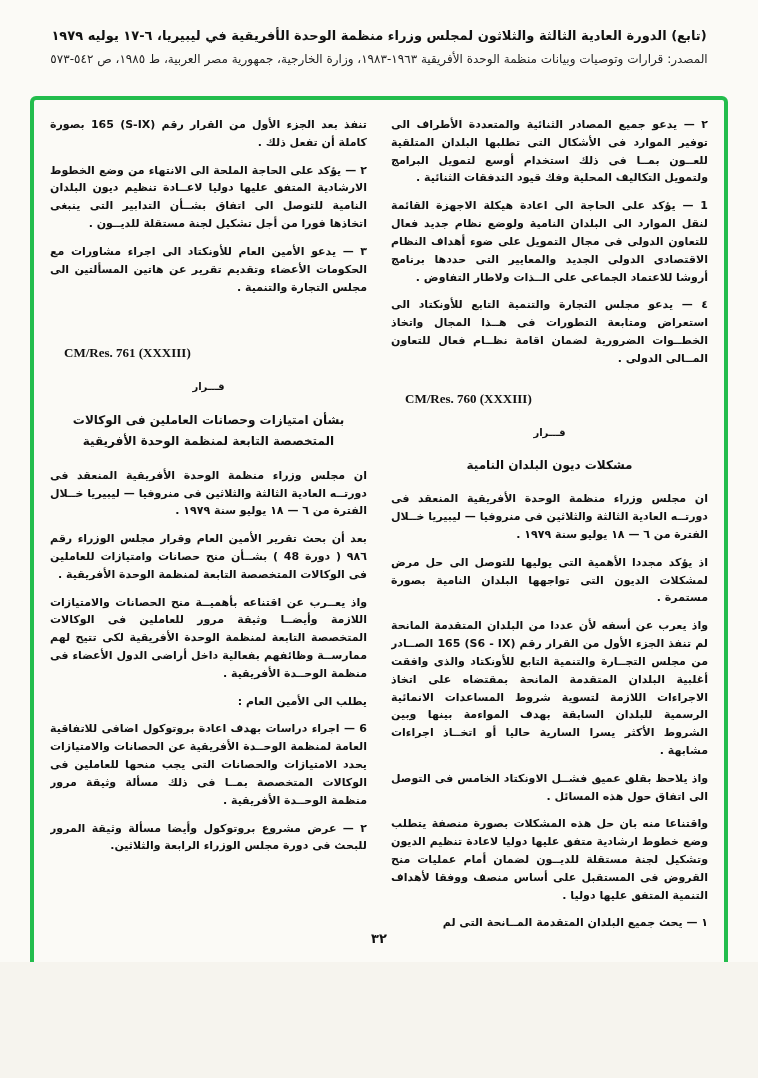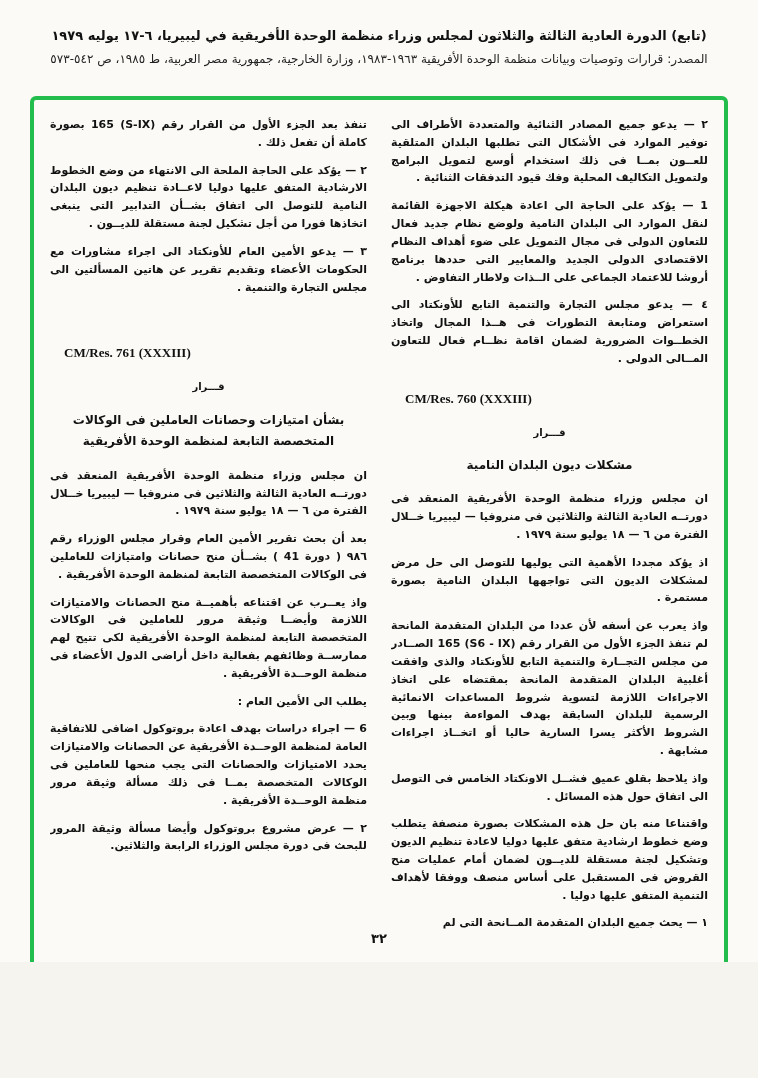--- a/index.html
+++ b/index.html
@@ -119,21 +119,21 @@
       </section>
 
       <section class="col">
         <p class="para">تنفذ بعد الجزء الأول من القرار رقم ‎165 (S-IX)‎ بصورة كاملة أن تفعل ذلك .</p>
         <p class="para">٢ — يؤكد على الحاجة الملحة الى الانتهاء من وضع الخطوط الارشادية المتفق عليها دوليا لاعــادة تنظيم ديون البلدان النامية للتوصل الى اتفاق بشــأن التدابير التى ينبغى اتخاذها فورا من أجل تشكيل لجنة مستقلة للديــون .</p>
         <p class="para">٣ — يدعو الأمين العام للأونكتاد الى اجراء مشاورات مع الحكومات الأعضاء وتقديم تقرير عن هاتين المسألتين الى مجلس التجارة والتنمية .</p>
         <div class="res-number big-gap">CM/Res. 761 (XXXIII)</div>
         <div class="decision-heading">قـــرار</div>
         <div class="decision-title">بشأن امتيازات وحصانات العاملين فى الوكالات المتخصصة التابعة لمنظمة الوحدة الأفريقية</div>
         <p class="para">ان مجلس وزراء منظمة الوحدة الأفريقية المنعقد فى دورتــه العادية الثالثة والثلاثين فى منروفيا — ليبيريا خــلال الفترة من ٦ — ١٨ يوليو سنة ١٩٧٩ .</p>
-        <p class="para">بعد أن بحث تقرير الأمين العام وقرار مجلس الوزراء رقم ٩٨٦ ( دورة 41 ) بشــأن منح حصانات وامتيازات للعاملين فى الوكالات المتخصصة التابعة لمنظمة الوحدة الأفريقية .</p>
+        <p class="para">بعد أن بحث تقرير الأمين العام وقرار مجلس الوزراء رقم ٩٨٦ ( دورة 48 ) بشــأن منح حصانات وامتيازات للعاملين فى الوكالات المتخصصة التابعة لمنظمة الوحدة الأفريقية .</p>
         <p class="para">واذ يعــرب عن اقتناعه بأهميــة منح الحصانات والامتيازات اللازمة وأيضــا وثيقة مرور للعاملين فى الوكالات المتخصصة التابعة لمنظمة الوحدة الأفريقية لكى تتيح لهم ممارســة وظائفهم بفعالية داخل أراضى الدول الأعضاء فى منظمة الوحــدة الأفريقية .</p>
         <p class="para">يطلب الى الأمين العام :</p>
         <p class="para">6 — اجراء دراسات بهدف اعادة بروتوكول اضافى للاتفاقية العامة لمنظمة الوحــدة الأفريقية عن الحصانات والامتيازات يحدد الامتيازات والحصانات التى يجب منحها للعاملين فى الوكالات المتخصصة بمــا فى ذلك مسألة وثيقة مرور منظمة الوحــدة الأفريقية .</p>
         <p class="para">٢ — عرض مشروع بروتوكول وأيضا مسألة وثيقة المرور للبحث فى دورة مجلس الوزراء الرابعة والثلاثين.</p>
       </section>
 
     </div>
   </div>
 
   <footer class="doc-footer">

